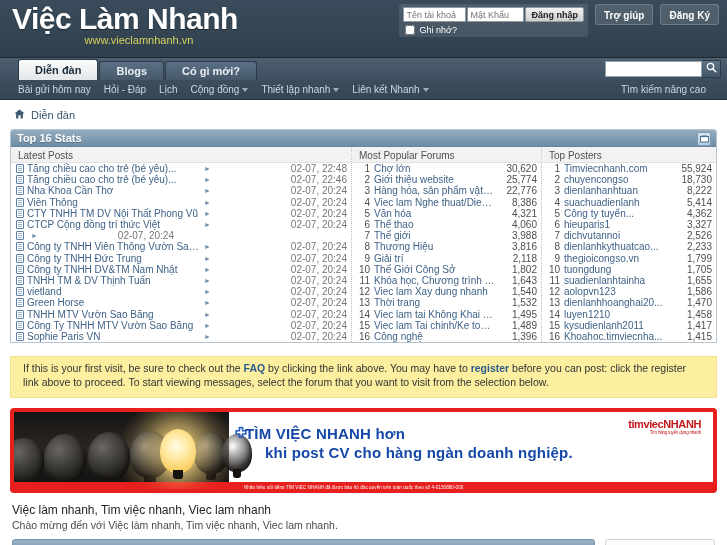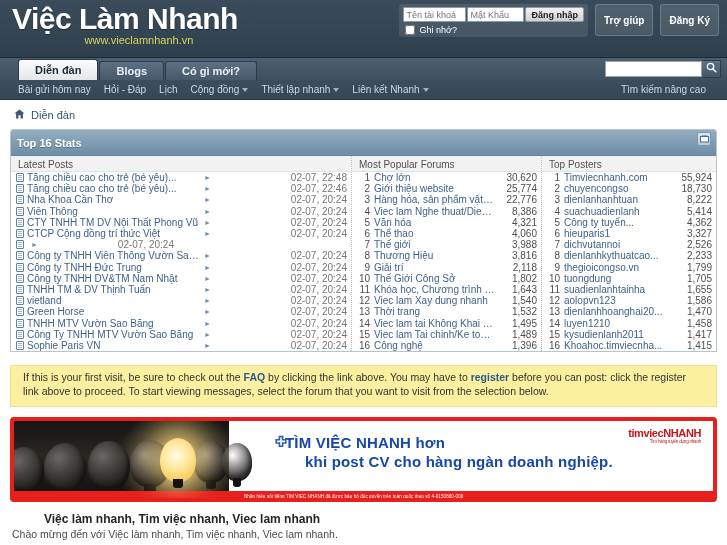--- a/index.html
+++ b/index.html
@@ -97,21 +97,21 @@
   }
   .hdr-btn {
     background: rgba(255,255,255,0.12);
     border: 1px solid rgba(255,255,255,0.18);
     border-radius: 3px;
     color: #ffffff;
     font-size: 10px;
     font-weight: bold;
     padding: 4px 8px;
     margin-left: 7px;
-    height: 32px;
+    height: 21px;
     line-height: 13px;
     cursor: pointer;
     white-space: nowrap;
     font-family: "Liberation Sans", sans-serif;
   }
 
   
   .navbar {
     height: 22px;
     background: linear-gradient(180deg,#4d6070 0%, #3e505f 100%);
@@ -221,21 +221,21 @@
   }
 
   
   .panel {
     border: 1px solid #b5c4cf;
     border-radius: 3px 3px 0 0;
     background: #fff;
     overflow: hidden;
   }
   .panel-head {
-    height: 26px;
+    height: 17px;
     background: linear-gradient(180deg,#94aec1 0%, #6e8ca4 100%);
     border-bottom: 1px solid #6784a0;
     display: flex;
     align-items: center;
     padding: 0 6px;
     position: relative;
   }
   .panel-head-title {
     color: #ffffff;
     font-size: 11px;
@@ -367,21 +367,20 @@
     padding: 0 10px;
   }
   .banner {
     position: relative;
     height: 85px;
     border: 4px solid #e8201d;
     border-radius: 4px;
     background: #ffffff;
     display: flex;
     overflow: hidden;
-    gap: 40px;
   }
   .banner-img {
     width: 215px;
     background:
       radial-gradient(circle at 163px 42px, rgba(255,235,170,.85) 0px, rgba(255,220,130,.35) 26px, rgba(0,0,0,0) 60px),
       linear-gradient(180deg,#151414 0%, #2a2622 45%, #100f0e 100%);
     position: relative;
     flex: 0 0 auto;
   }
   .bulb {
@@ -456,24 +455,23 @@
     white-space: nowrap;
     letter-spacing: .1px;
   }
 
   
   .welcome {
     padding: 9px 12px 0 12px;
   }
   .welcome-title {
     font-size: 12px;
-    font-weight: bold;
+    font-weight: normal;
     color: #252525;
     line-height: 16px;
-    margin-left: 32px;
   }
   .welcome-sub {
     font-size: 10.5px;
     color: #4a4a4a;
     line-height: 15px;
   }
   .bottom-bars {
     display: flex;
     padding: 6px 12px 0 12px;
     gap: 10px;

